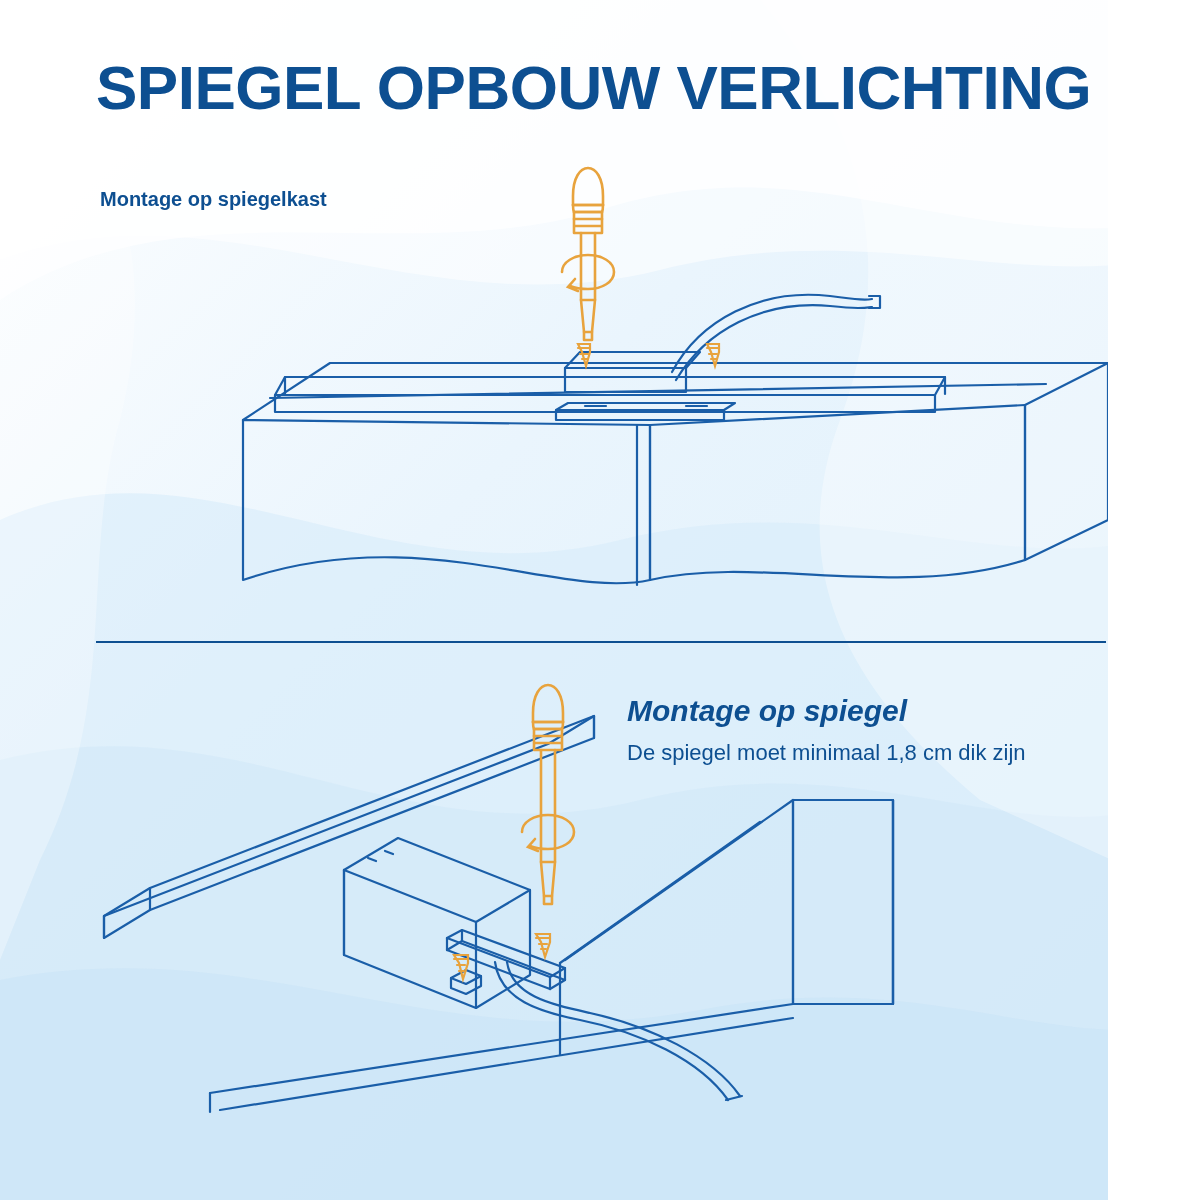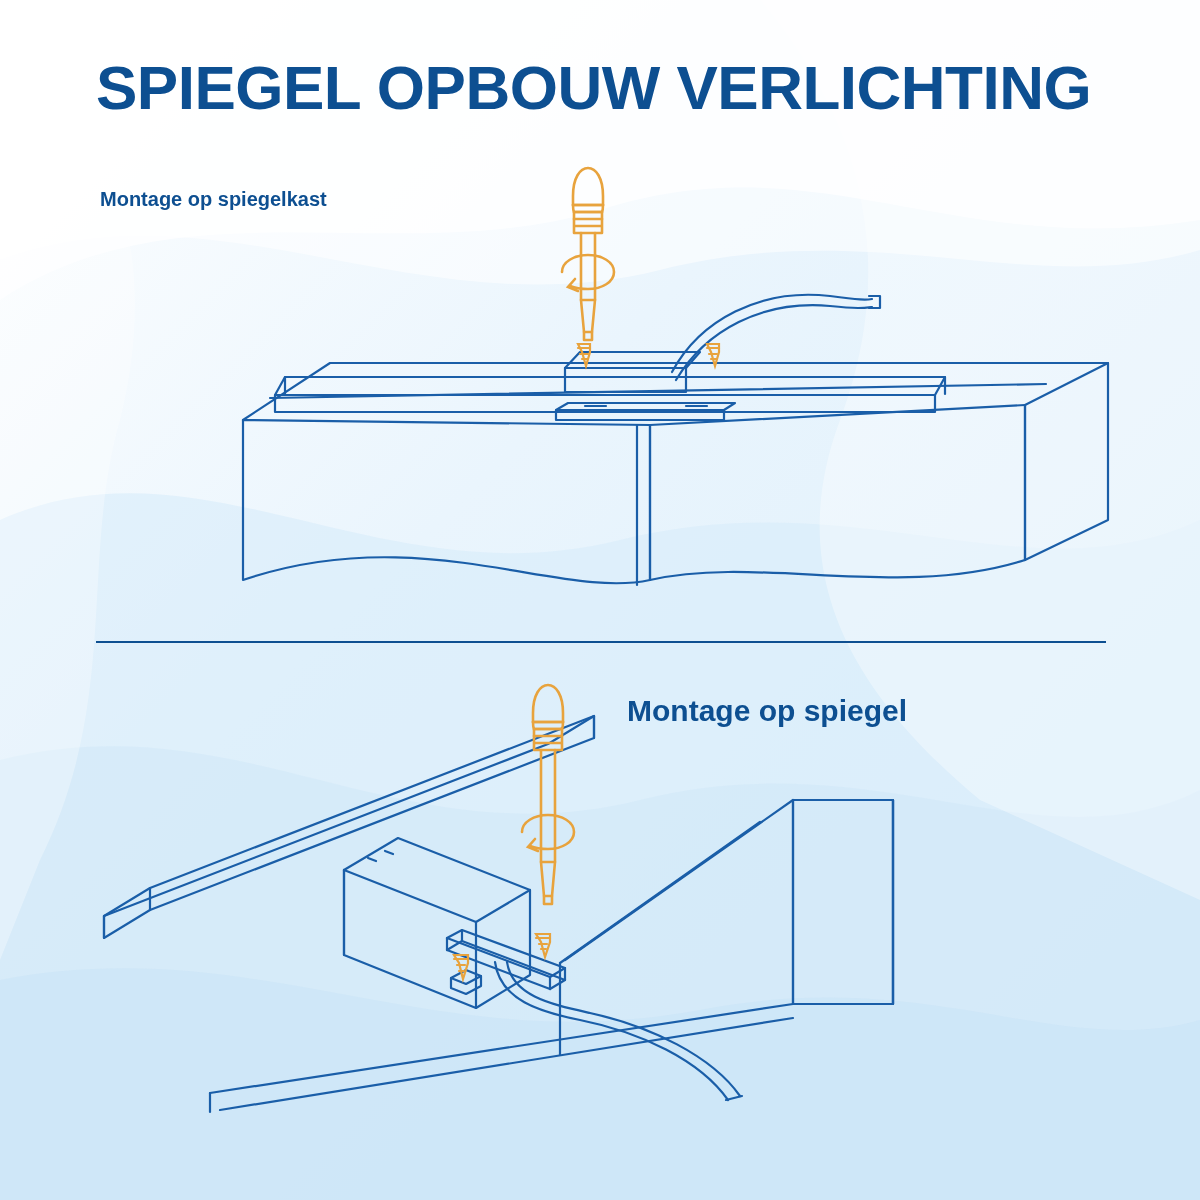--- a/index.html
+++ b/index.html
@@ -5,21 +5,21 @@
   html, body {
     margin: 0;
     padding: 0;
     background: #ffffff;
   }
   body {
     font-family: "Liberation Sans", sans-serif;
   }
   #page {
     position: relative;
-    width: 1200px;
+    width: 1108px;
     height: 1200px;
     overflow: hidden;
     background: linear-gradient(135deg, #ffffff 0%, #f2f9fd 28%, #e2f0fb 55%, #dbeefa 75%, #eaf6fd 100%);
   }
   #bg-waves {
     position: absolute;
     inset: 0;
     width: 1200px;
     height: 1200px;
     pointer-events: none;
@@ -44,20 +44,21 @@
     white-space: nowrap;
   }
   .section-title-2 {
     position: absolute;
     left: 627px;
     top: 694px;
     font-size: 30px;
     font-weight: bold;
     color: #0d4f91;
     white-space: nowrap;
+    font-style: italic;
   }
   .section-sub-2 {
     position: absolute;
     left: 627px;
     top: 740px;
     font-size: 22px;
     color: #0d4f91;
     white-space: nowrap;
   }
   .divider {
@@ -100,20 +101,21 @@
     <path d="M0,60 C120,120 160,260 120,420 C80,560 120,700 40,860 L0,960 Z" fill="#ffffff" opacity="0.30"></path>
   </svg>
 
   <div class="title">SPIEGEL OPBOUW VERLICHTING</div>
 
   <div class="section-title-1">Montage op spiegelkast</div>
 
   <div class="divider"></div>
 
   <div class="section-title-2">Montage op spiegel</div>
+  <div class="section-sub-2">De spiegel moet minimaal 1,8 cm dik zijn</div>
 
   <svg class="art" viewBox="0 0 1200 1200">
     <g fill="none" stroke="#1a5ea8" stroke-width="2.2" stroke-linejoin="round" stroke-linecap="round">
 
       <path d="M243,420 L243,580 C420,520 560,600 650,580 L650,425 Z"></path>
       <path d="M650,580 C760,555 900,600 1025,560 L1025,405"></path>
       <path d="M650,425 L1025,405"></path>
       <path d="M243,420 L330,363 L1108,363 L1025,405"></path>
       <path d="M1108,363 L1108,520 L1025,560"></path>
       <path d="M1025,405 L1025,560"></path>

